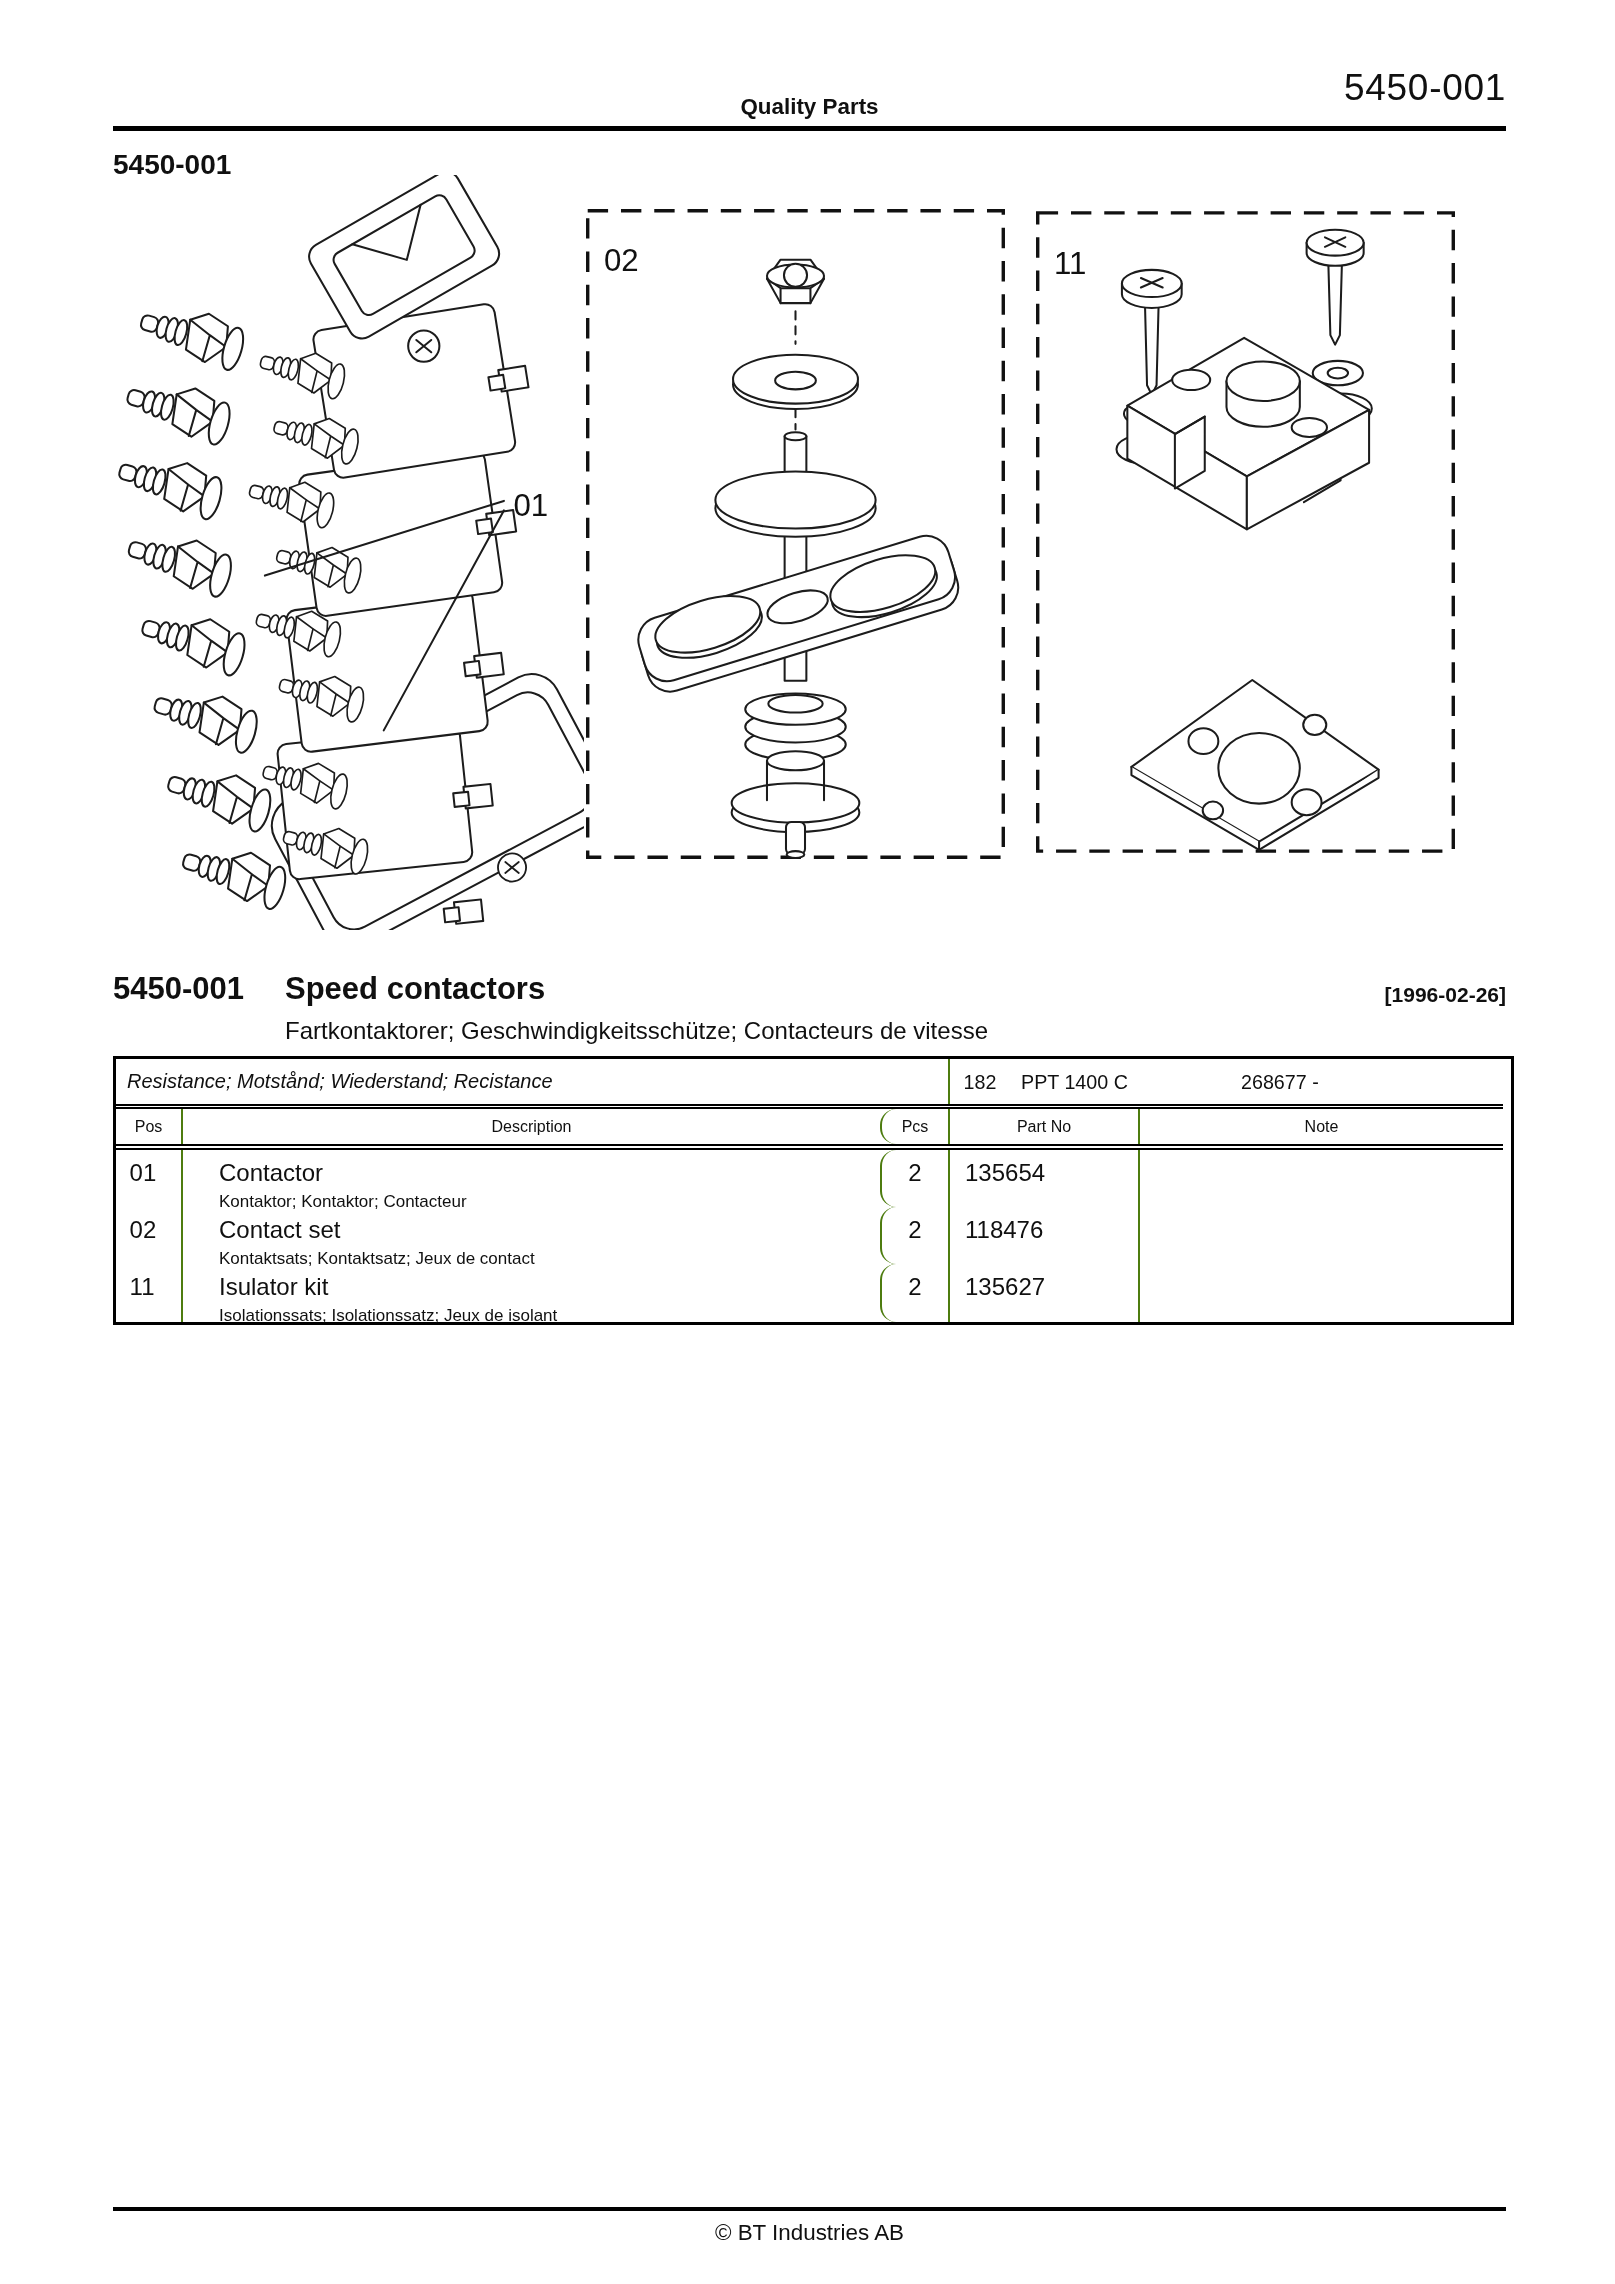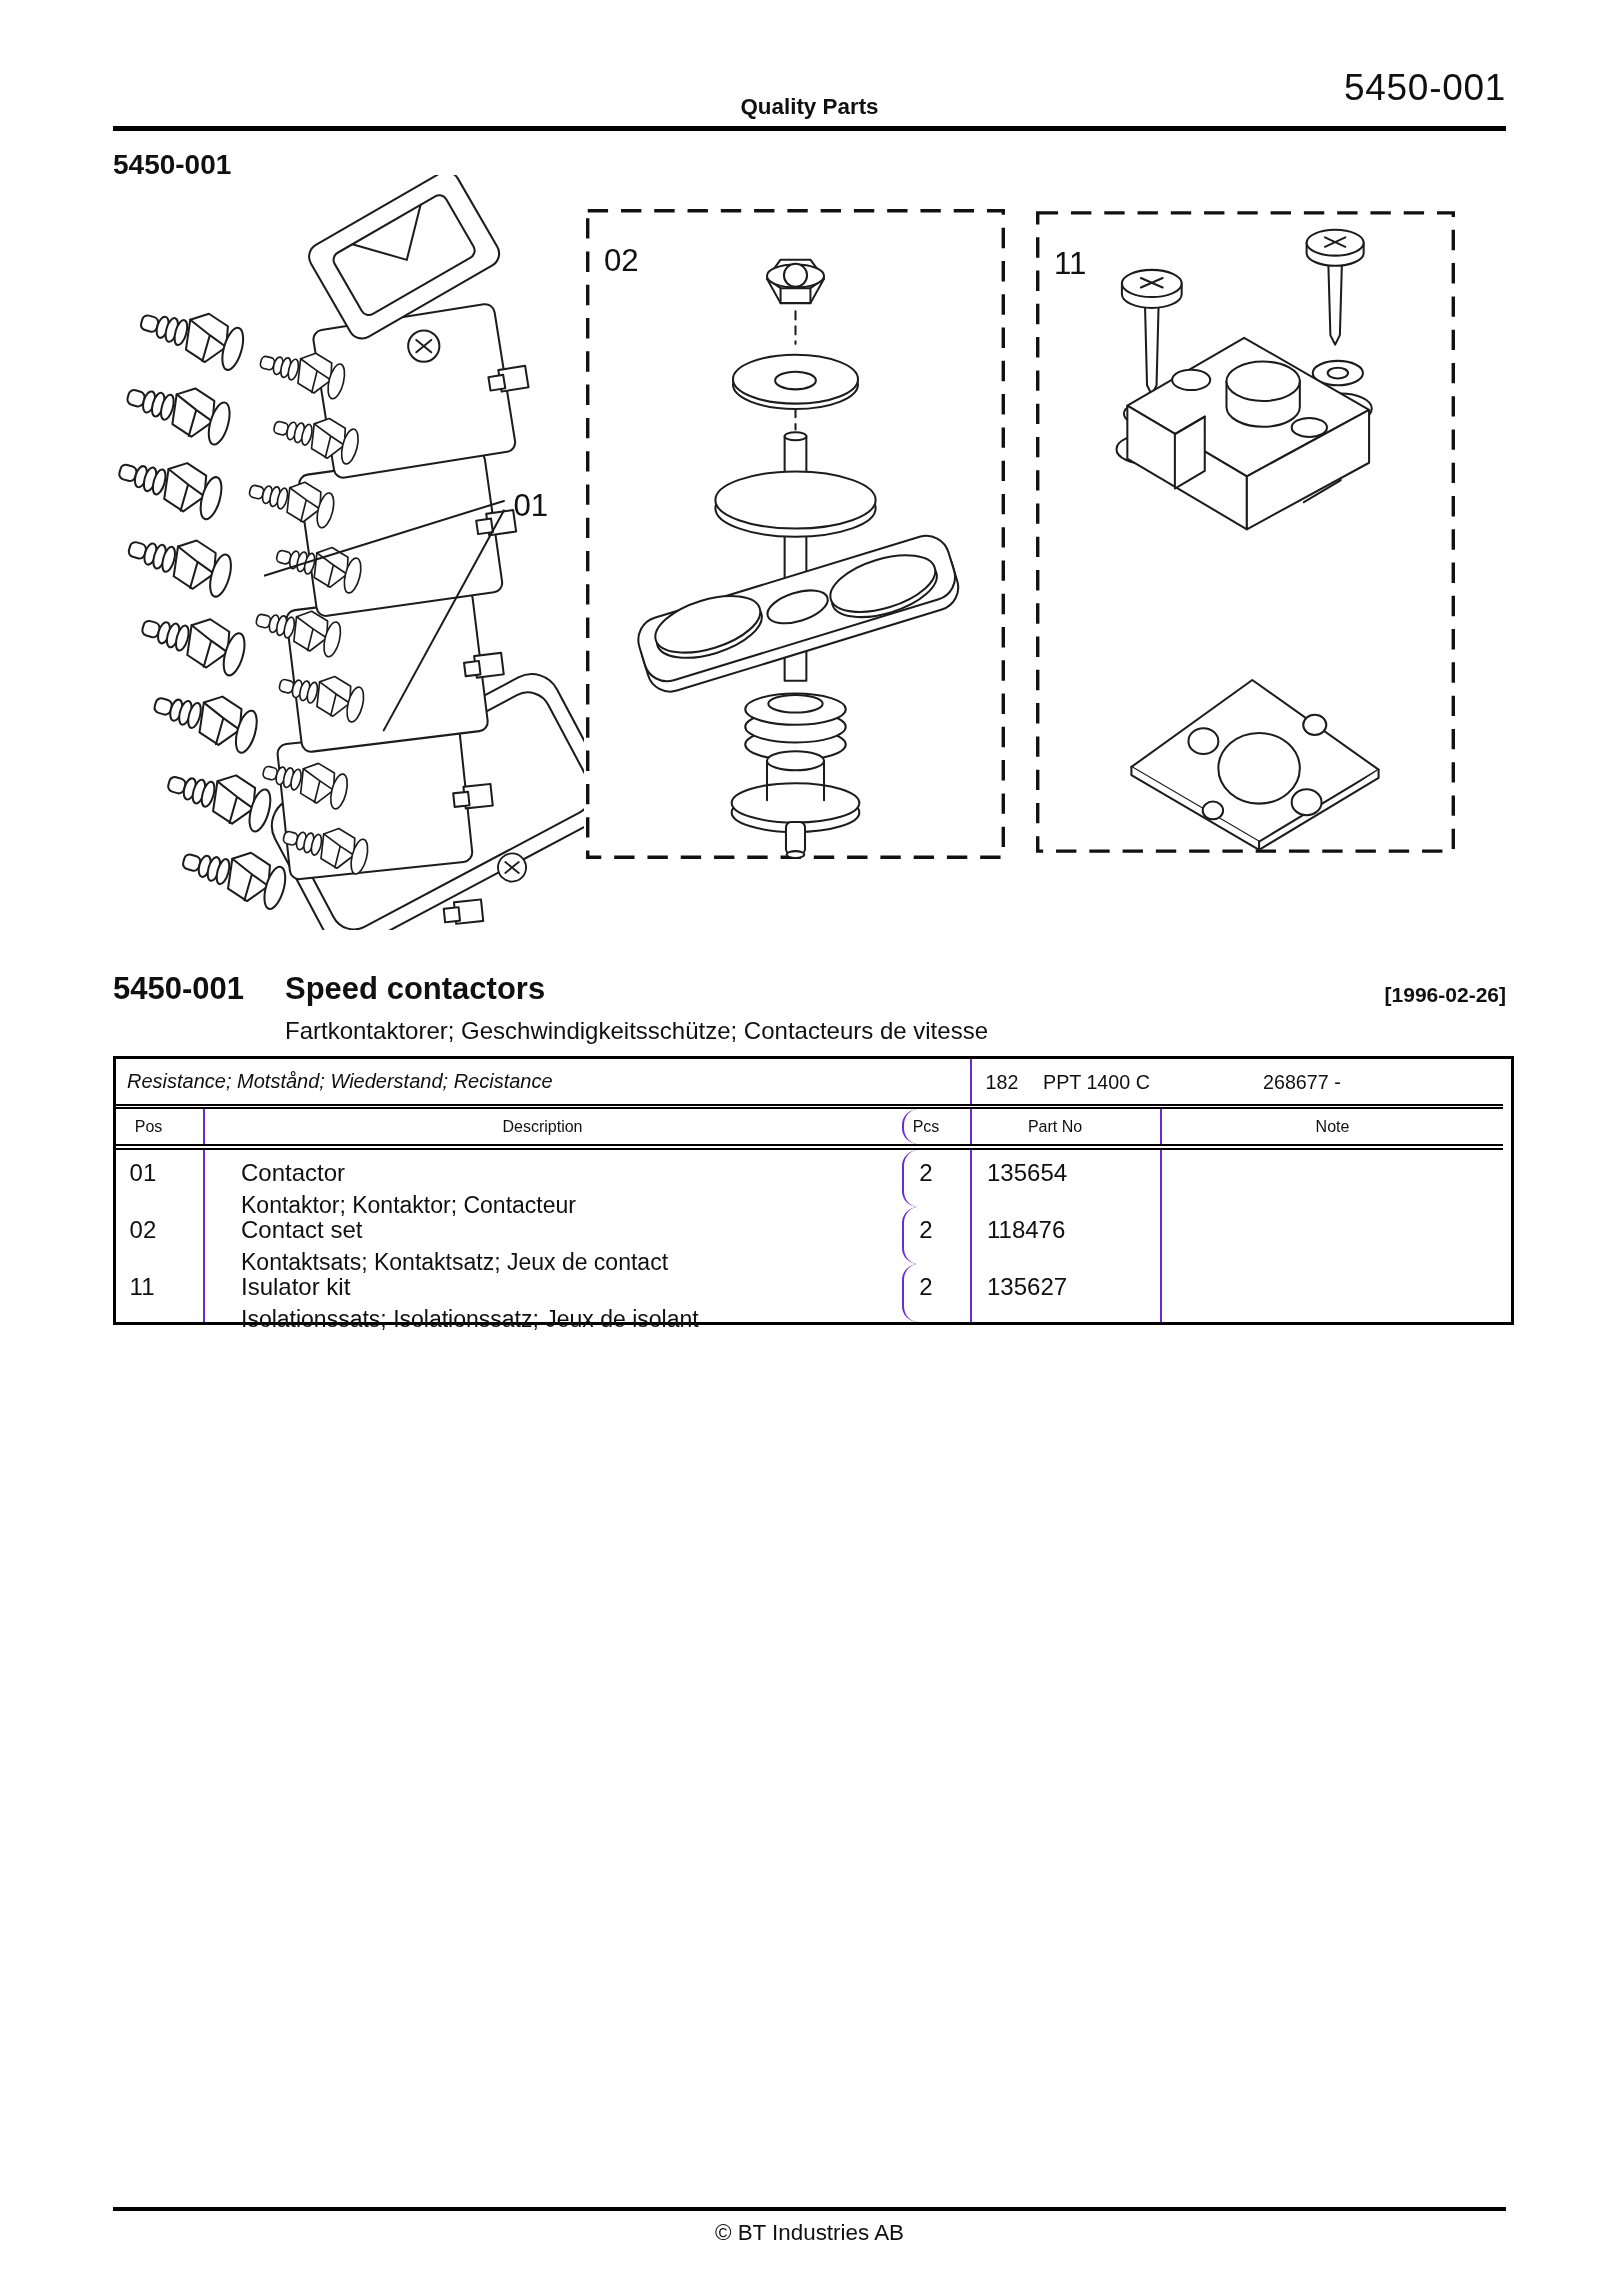--- a/index.html
+++ b/index.html
@@ -23,33 +23,33 @@
   .sec-subtitle{left:285px; top:1017px; font-size:24px; font-weight:400;}
   
   .parts-table{
     left:113px; top:1056px; width:1401px; box-sizing:border-box;
     border:3.4px solid #000; display:grid;
     grid-template-columns:65px 699px 68px 190px 365px;
     grid-template-rows:45px 5.4px 35px 5.4px 57px 57px 58px;
     background:#fff;
   }
   .parts-table .cell{box-sizing:border-box;}
-  .vline{border-left:2px solid #6d28d9;margin-left:22px;}
+  .vline{border-left:2px solid #4d7c0f;}
   .info-left{grid-column:1/4; grid-row:1; display:flex; align-items:center;
     padding-left:11px; font-style:italic; font-size:20px;}
   .info-right{grid-column:4/6; grid-row:1; position:relative; font-size:19.7px;}
   .info-right span{position:absolute; top:50%; transform:translateY(-50%); white-space:nowrap;}
   .sep{grid-column:1/6; border-top:2px solid #000; border-bottom:2px solid #000;}
   .sep.r2{grid-row:2;} .sep.r4{grid-row:4;}
   .colhead{display:flex; align-items:center; justify-content:center;
     font-size:16px; grid-row:3;}
   .body-cell{font-size:24px; padding-top:8.8px;}
   .pos-cell{padding-left:13.6px;}
   .desc-cell{padding-left:36px;}
-  .desc-cell .sub{font-size:23px; margin-top:5.4px;}
+  .desc-cell .sub{font-size:17px; margin-top:5.4px;}
   .pcs-cell{text-align:center;}
   .part-cell{padding-left:15px;}
   .r5{grid-row:5;} .r6{grid-row:6;} .r7{grid-row:7;}
   .c1{grid-column:1;} .c2{grid-column:2;} .c3{grid-column:3;border-radius:16px;}
   .c4{grid-column:4;} .c5{grid-column:5;}
   
   svg{display:block;}
   svg .ln{stroke:#1c1c1c; stroke-width:3; fill:#ffffff; stroke-linejoin:round; stroke-linecap:round;}
   svg .ln-t{stroke:#1c1c1c; stroke-width:3; fill:none; stroke-linejoin:round; stroke-linecap:round;}
   svg .dash-border{stroke:#111; stroke-width:5; fill:none; stroke-dasharray:30 19;}

